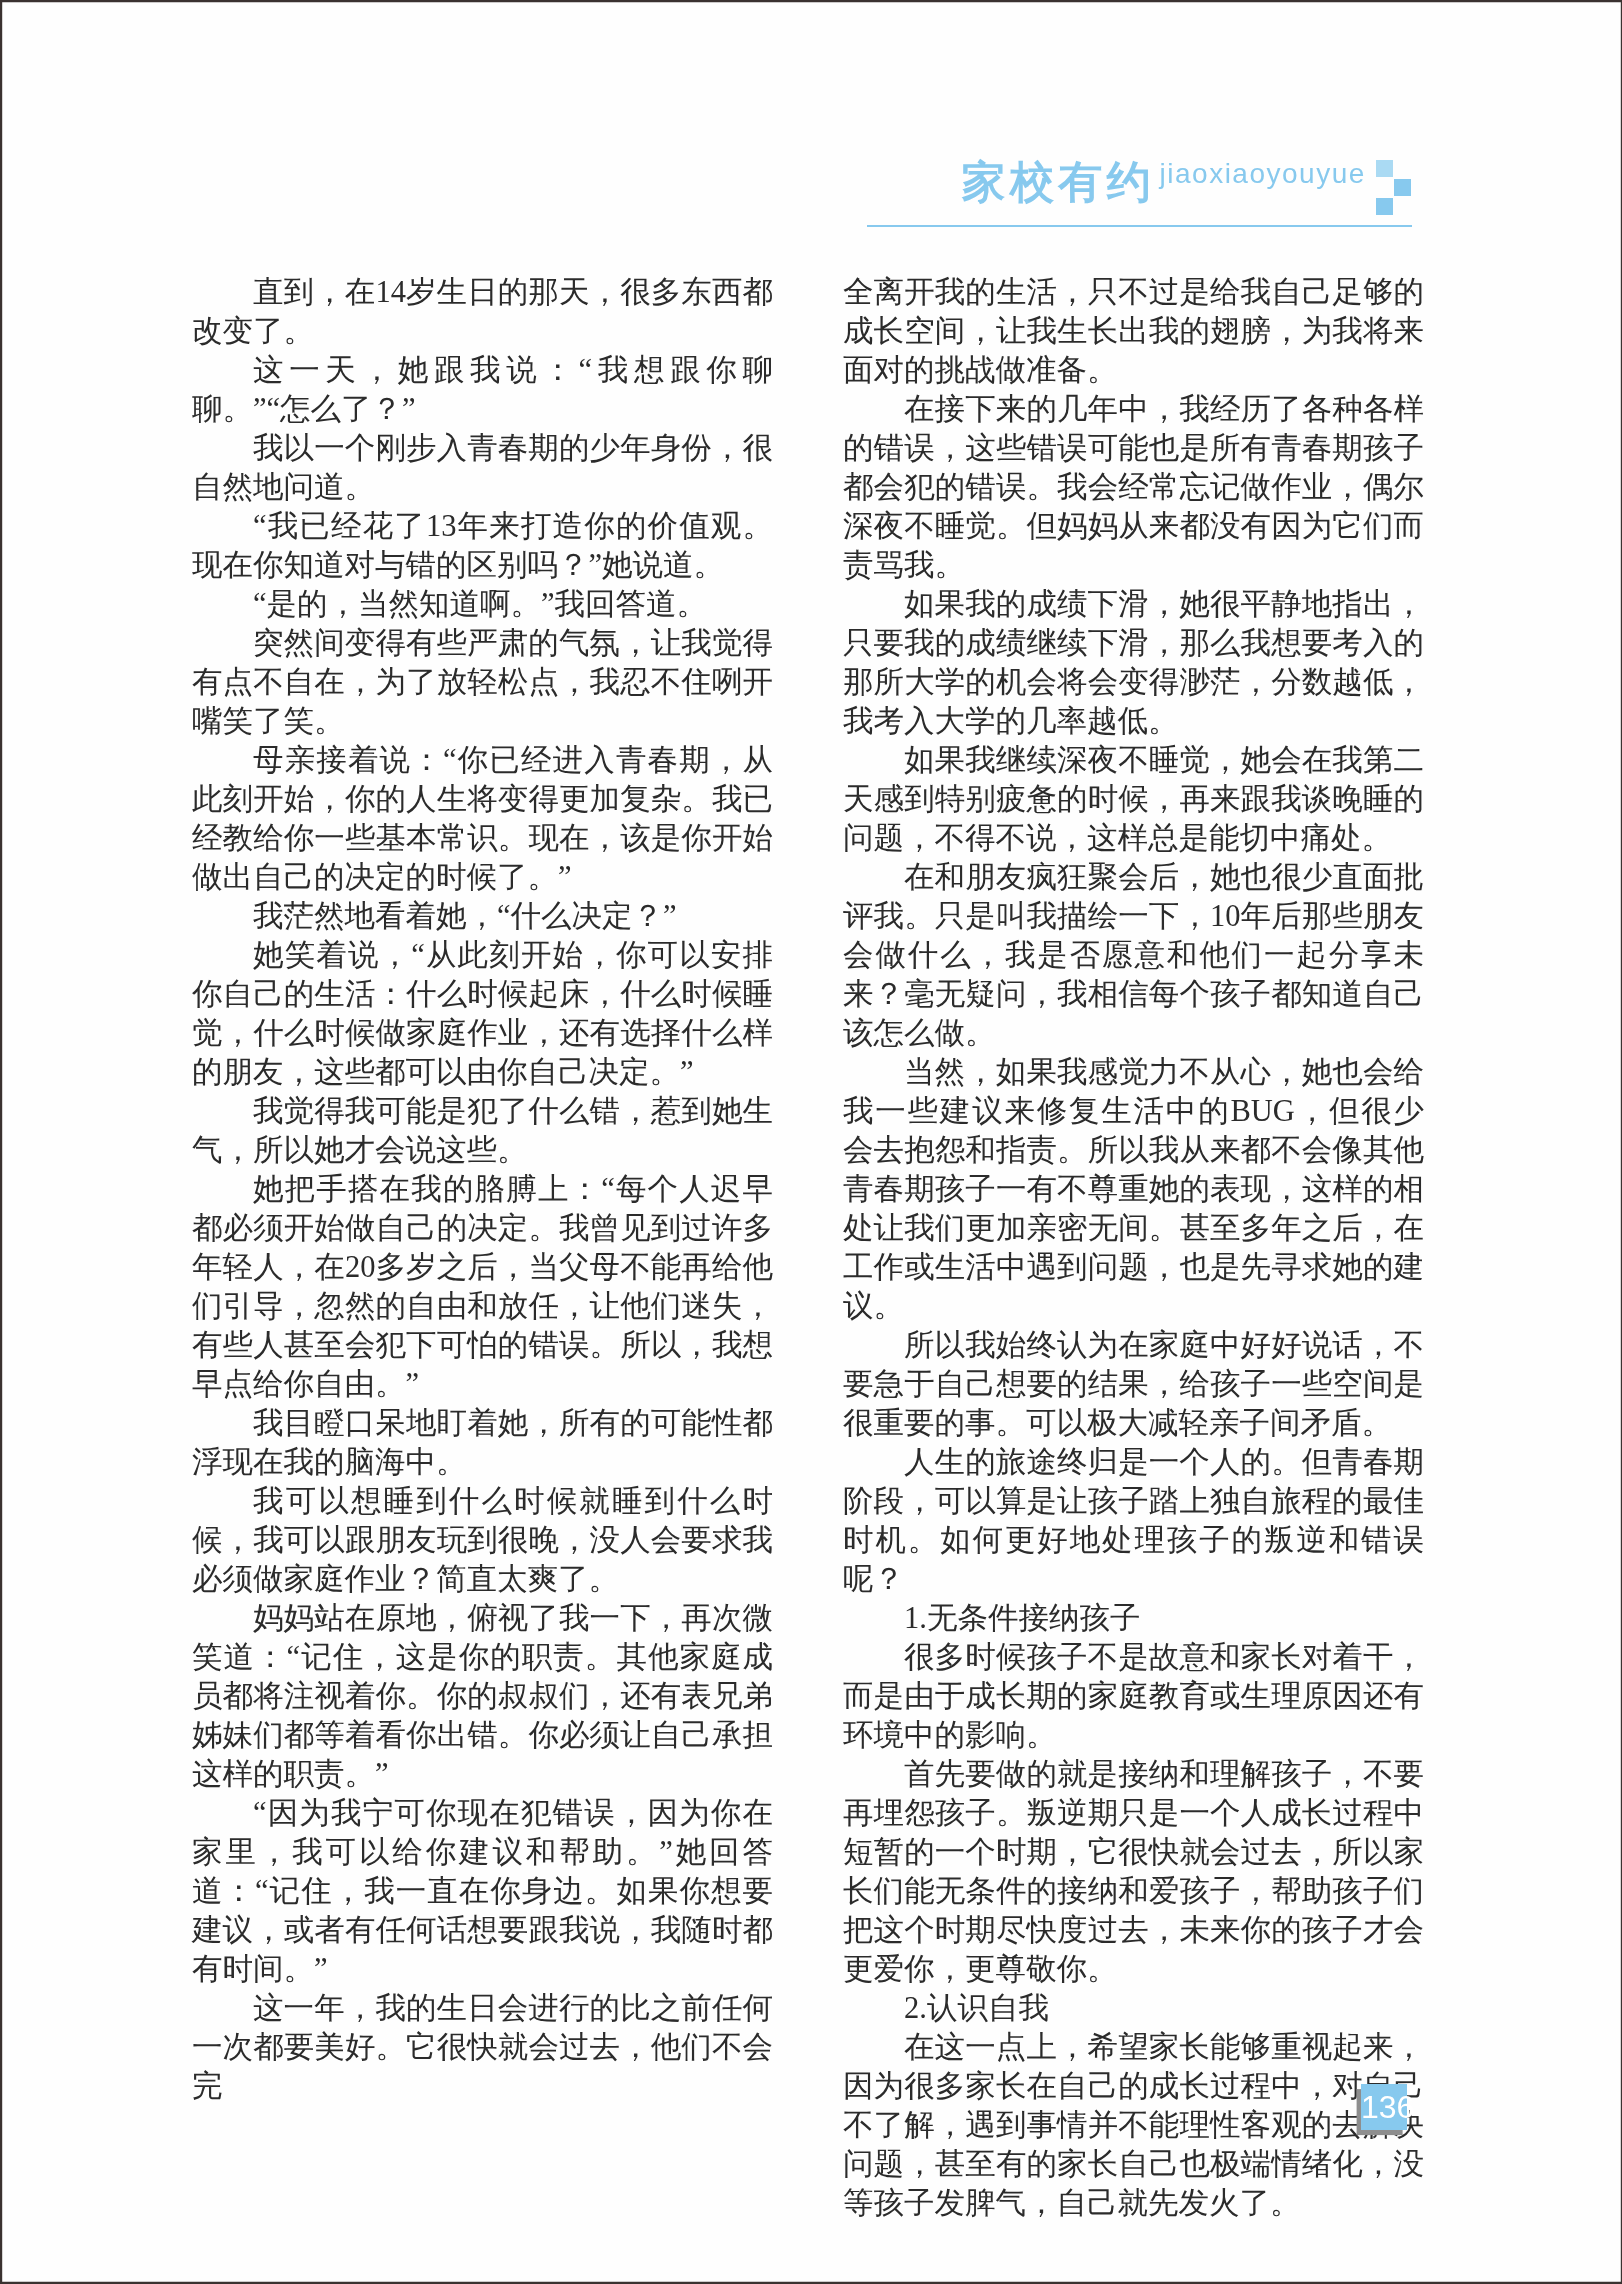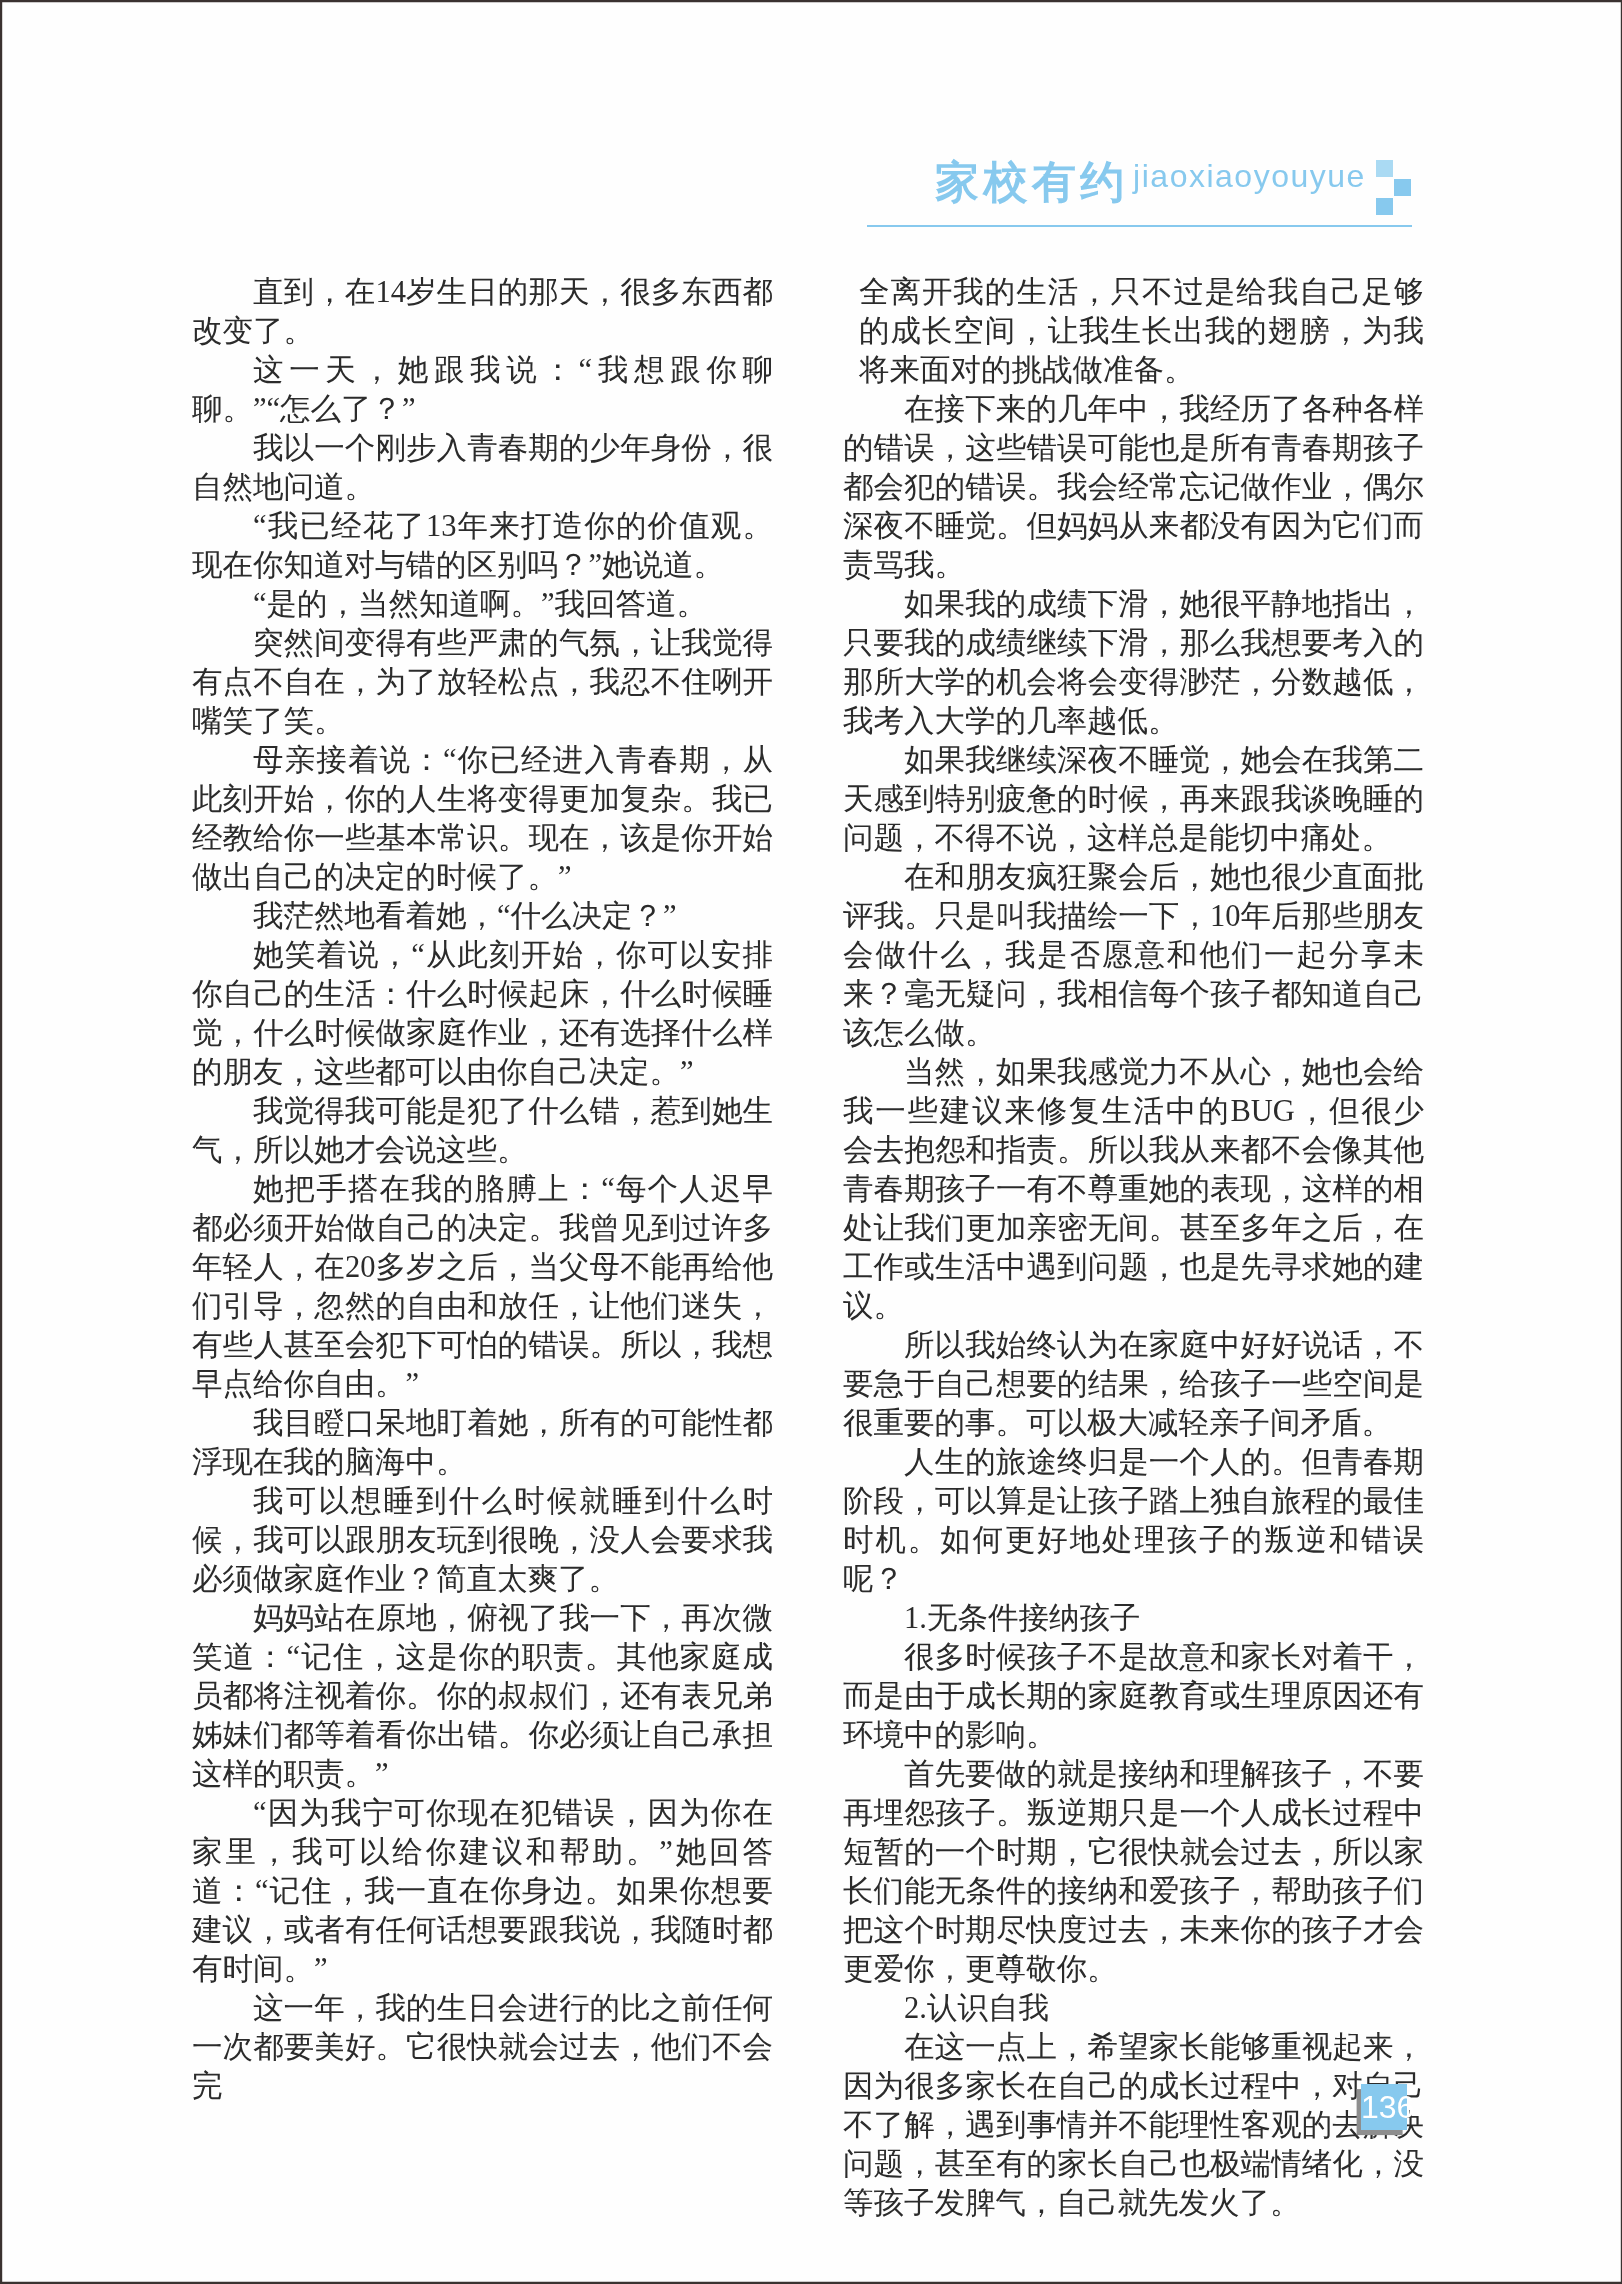--- a/index.html
+++ b/index.html
@@ -20,42 +20,42 @@
   .header-title{
     font-family:"Liberation Sans","DejaVu Sans",sans-serif;
     font-weight:bold;
     font-size:44px;line-height:1;
     letter-spacing:4.4px;
     color:var(--accent,#87c9ee);
     margin:0 4.4px -1.5px 0;
   }
   .header-subtitle{
     font-family:"Liberation Sans","DejaVu Sans",sans-serif;
-    font-size:32px;line-height:1;
+    font-size:28px;line-height:1;
     color:var(--accent,#87c9ee);
     letter-spacing:1.5px;
     margin:0 10.2px 1.5px 0;
   }
   .logo-squares{position:relative;width:36px;height:58px;margin-bottom:0;}
   .logo-squares .sq{position:absolute;width:17.4px;height:17.4px;background:var(--accent,#87c9ee);}
   .logo-squares .sq1{left:0;top:0;background:var(--square-light,#aadaf3);}
   .logo-squares .sq2{left:18px;top:19px;}
   .logo-squares .sq3{left:0;top:38px;}
   
   .col{
     position:absolute;top:273px;width:581px;
     font-size:30.5px;line-height:39px;
     color:var(--ink,#2b2b2b);
     text-align:justify;
     font-family:Liberation Serif, serif;
   }
   .col-left{left:192px;}
   .col-right{left:843px;}
   .para{margin:0;text-indent:2em;}
-  .para.no-indent{text-indent:0;margin-left:16px;}
+  .para.no-indent{text-indent:0;}
   
   .page-badge{
     position:absolute;left:1361px;top:2084px;
     width:46px;height:46px;
     background:var(--accent,#85c8ec);
     box-shadow:-4.4px 5.1px 0 var(--shadow,#8e8e8e);
     color:#ffffff;
     font-family:Liberation Sans, sans-serif;
     font-size:32px;
     display:flex;align-items:center;justify-content:flex-start;

